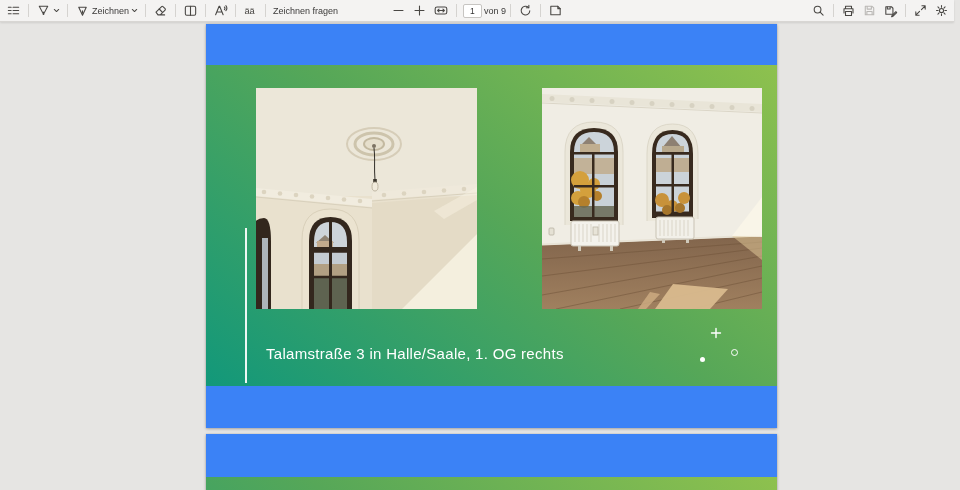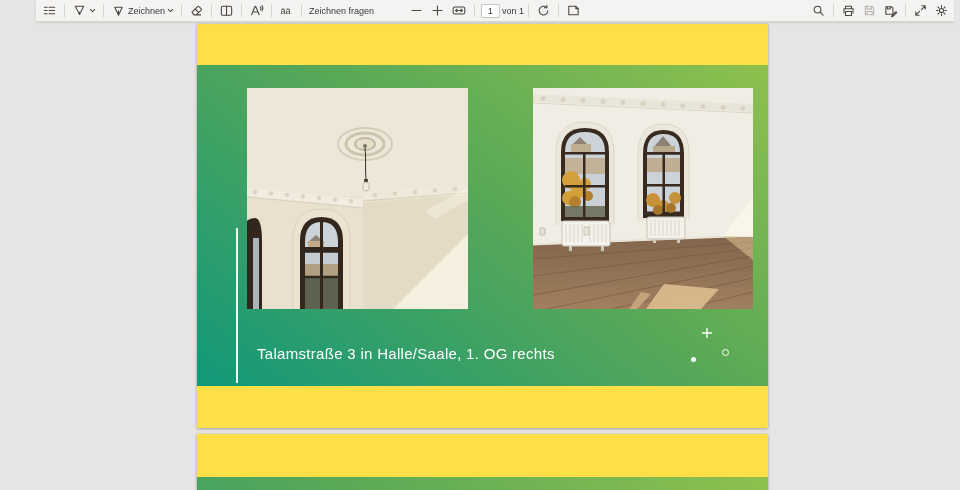--- a/index.html
+++ b/index.html
@@ -2,40 +2,40 @@
 <html><head>
 <meta charset="utf-8">
 <style>
   * { margin:0; padding:0; box-sizing:border-box; }
   html,body { width:960px; height:490px; overflow:hidden;
               font-family:"Liberation Sans", sans-serif; background:#e6e5e3; }
 
   
   .toolbar { position:absolute; top:0; left:0; right:6px; height:22px;
              background:#f4f3f2; border-bottom:1px solid #d8d6d3;
-             box-shadow:0 1px 2px rgba(0,0,0,.10); z-index:10;margin-left:36px; }
+             box-shadow:0 1px 2px rgba(0,0,0,.10); z-index:10; }
   .tb-group { position:absolute; top:0; height:21px; display:flex; align-items:center; }
   .tb-left   { left:3px; }
   .tb-center { left:50%; transform:translateX(-50%); }
   .tb-right  { right:2px; }
   .tb-btn { display:flex; align-items:center; gap:2px; padding:2px 3px;
             border-radius:3px; color:#3b3a39; font-size:9px; }
   .tb-btn svg { display:block; stroke:#494744; fill:none;
                 stroke-width:1.15; stroke-linecap:round; stroke-linejoin:round; }
   .tb-btn.disabled svg { stroke:#bab8b5; }
   .tb-sep { width:1px; height:13px; background:#d5d3d0; margin:0 4px; flex:0 0 1px; }
   .tb-label { font-size:9px; color:#3b3a39; white-space:nowrap; }
   .page-input { width:19px; height:14px; font-size:8.5px; text-align:center;
                 border:1px solid #c7c5c2; border-radius:2px; background:#fff;
                 color:#333; margin:0 2px; font-family:inherit; }
 
   
   .viewer { position:absolute; top:22px; left:0; right:0; bottom:0;
             background:#e6e5e3; overflow:hidden; }
-  .page { position:absolute; left:197px; width:571px; background:#fde047;
+  .page { position:absolute; left:206px; width:571px; background:#3b82f6;
           box-shadow:0 1px 3px rgba(0,0,0,.28), 0 0 1px rgba(0,0,0,.18); }
   .page1 { top:2px;  height:404px; }
   .page2 { top:412px; height:404px; }
   .slide { position:relative; width:571px; height:321px; overflow:hidden;
            background:linear-gradient(38deg,#12987a 0%,#56a758 52%,#8ec14e 100%); }
   .page1 .slide { margin-top:41px; }
   .page2 .slide { margin-top:43px; }
 
   .photo { position:absolute; top:23px; overflow:hidden; }
   .photo-left  { left:50px;  width:221px; height:221px; }
@@ -129,21 +129,21 @@
         </svg>
     </div>
     <div class="tb-btn">
       <svg width="16" height="15" viewBox="0 0 16 16">
         <rect x="1.8" y="4.2" width="12.4" height="7.6" rx="2"></rect>
         <path d="M4.4 8h7.2M4.4 8l1.5-1.4M4.4 8l1.5 1.4M11.6 8l-1.5-1.4M11.6 8l-1.5 1.4"></path>
         </svg>
     </div>
     <div class="tb-sep"></div>
     <input class="page-input" value="1" style="">
-    <span class="tb-label">von 1</span>
+    <span class="tb-label">von 9</span>
     <div class="tb-sep"></div>
     <div class="tb-btn">
       <svg width="15" height="15" viewBox="0 0 16 16">
         <path d="M12.6 8.2a4.6 4.6 0 1 1-1.3-3.3"></path>
           <path d="M11.6 2.4v2.7H8.9"></path>
         </svg>
     </div>
     <div class="tb-sep"></div>
     <div class="tb-btn">
       <svg width="15" height="15" viewBox="0 0 16 16">

